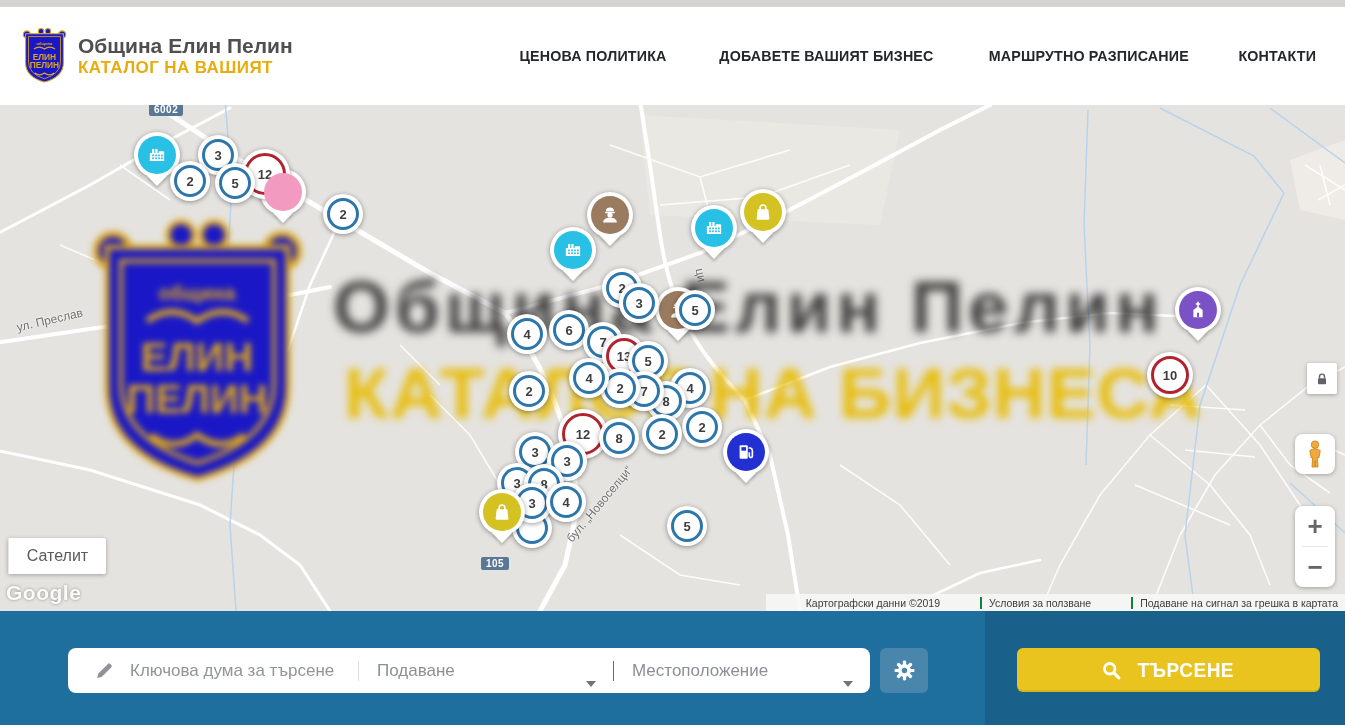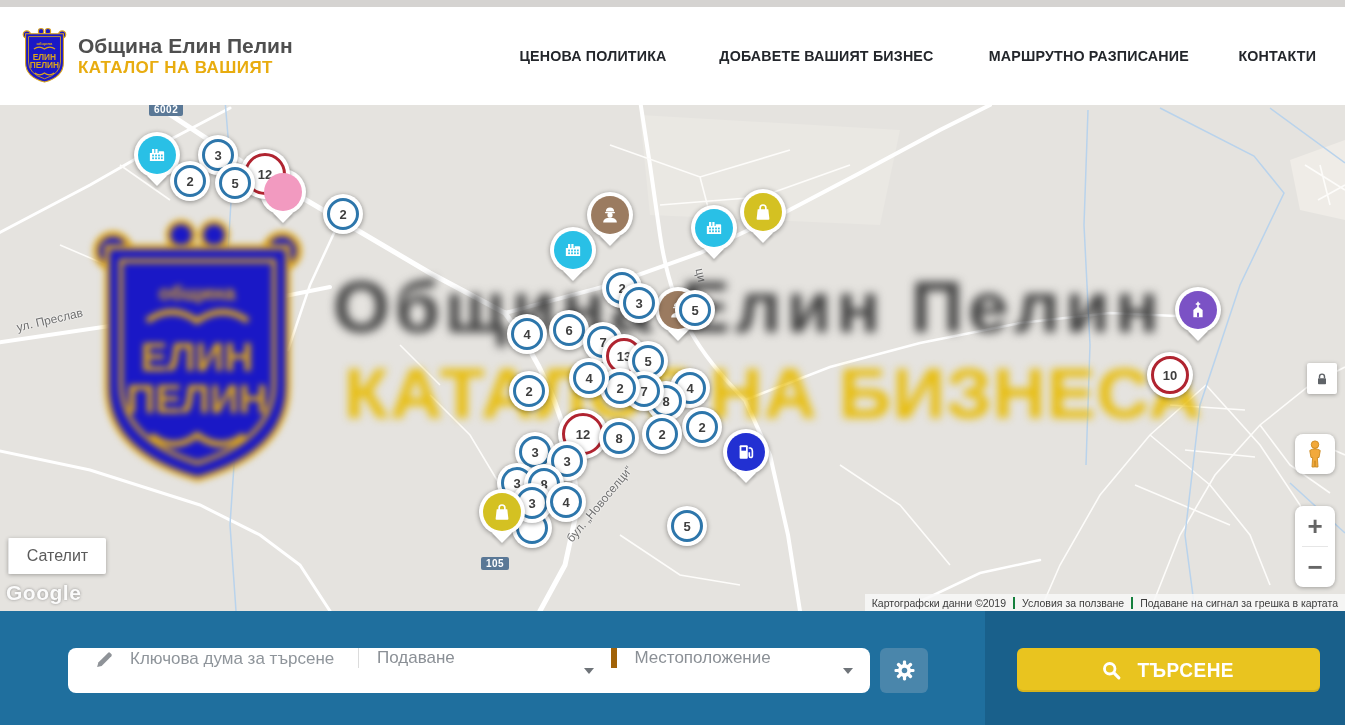--- a/index.html
+++ b/index.html
@@ -45,39 +45,39 @@
   
   .maptype{position:absolute;left:8px;bottom:37px;z-index:8;display:flex;box-shadow:0 1px 4px rgba(0,0,0,.3);
            border-radius:2px;overflow:hidden;}
   .maptype .btn{background:#fff;height:36px;display:flex;align-items:center;justify-content:center;
                 font-size:16px;cursor:pointer;}
   .maptype .btn.sat{width:97px;color:#5b5b5b;border-left:1px solid #e6e6e6;}
   .google-logo{position:absolute;left:6px;bottom:6px;z-index:8;font-size:21px;font-weight:bold;
                color:rgba(255,255,255,.95);text-shadow:0 0 3px rgba(110,110,110,.75);letter-spacing:.5px;}
   .attribution{position:absolute;right:0;bottom:0;z-index:8;height:17px;display:flex;align-items:center;
                background:rgba(248,248,248,.85);font-size:10.5px;color:#3c3c3c;}
-  .attribution span,.attribution a{padding:0 7px;color:#3c3c3c;text-decoration:none;white-space:nowrap;}
+  .attribution span,.attribution a{padding:0 7px;color:#3c3c3c;text-decoration:none;white-space:nowrap;margin-left:33px;}
   .attribution a{border-left:2px solid #15803d;}
   .ctl{position:absolute;z-index:8;background:#fff;box-shadow:0 1px 4px rgba(0,0,0,.3);
        display:flex;align-items:center;justify-content:center;cursor:pointer;}
   .ctl-lock{right:8px;top:258px;width:30px;height:31px;border-radius:2px;}
   .ctl-pegman{right:10px;top:329px;width:40px;height:40px;border-radius:8px;}
   .ctl-zoom{right:10px;top:401px;width:40px;height:81px;border-radius:8px;flex-direction:column;}
   .ctl-zoom .zbtn{width:40px;height:40px;display:flex;align-items:center;justify-content:center;
                   font-size:26px;font-weight:bold;color:#666;}
   .ctl-zoom .zdiv{width:26px;height:1px;background:#e6e6e6;}
   
   .searchbar{position:absolute;left:0;top:611px;width:1345px;height:114px;background:#1f6f9e;}
   .searchbar .right-panel{position:absolute;left:985px;top:0;width:360px;height:114px;background:#19608b;}
   .search-fields{position:absolute;left:68px;top:37px;width:802px;height:45px;background:#fff;
-                 border-radius:8px;display:flex;align-items:flex-start;}
+                 border-radius:8px;display:flex;align-items:center;}
   .sf{display:flex;align-items:center;position:relative;}
   .sf-keyword{width:290px;}
   .sf-cat{width:255px;border-left:1px solid #dcdcdc;}
-  .sf-loc{width:257px;border-left:6px solid #a16207;}
+  .sf-loc{width:257px;border-left:1px solid #a16207;}
   .sf-keyword svg{margin-left:26px;flex:none;}
   .sf-keyword input{border:none;outline:none;font-size:17px;color:#444;width:230px;margin-left:13px;
                     font-family:inherit;background:transparent;}
   .sf-keyword input::placeholder{color:#8f959b;opacity:1;}
   .sf .label{font-size:17px;color:#8b9096;margin-left:18px;}
   .caret{width:0;height:0;border-left:5.5px solid transparent;border-right:5.5px solid transparent;
          border-top:6px solid #6f7479;position:absolute;right:17px;top:20px;}
   .gear-btn{position:absolute;left:880px;top:37px;width:48px;height:45px;background:#4a86ab;border-radius:6px;
             display:flex;align-items:center;justify-content:center;cursor:pointer;}
   .search-btn{position:absolute;left:1017px;top:37px;width:303px;height:44px;background:#e9c41f;border-radius:6px;

